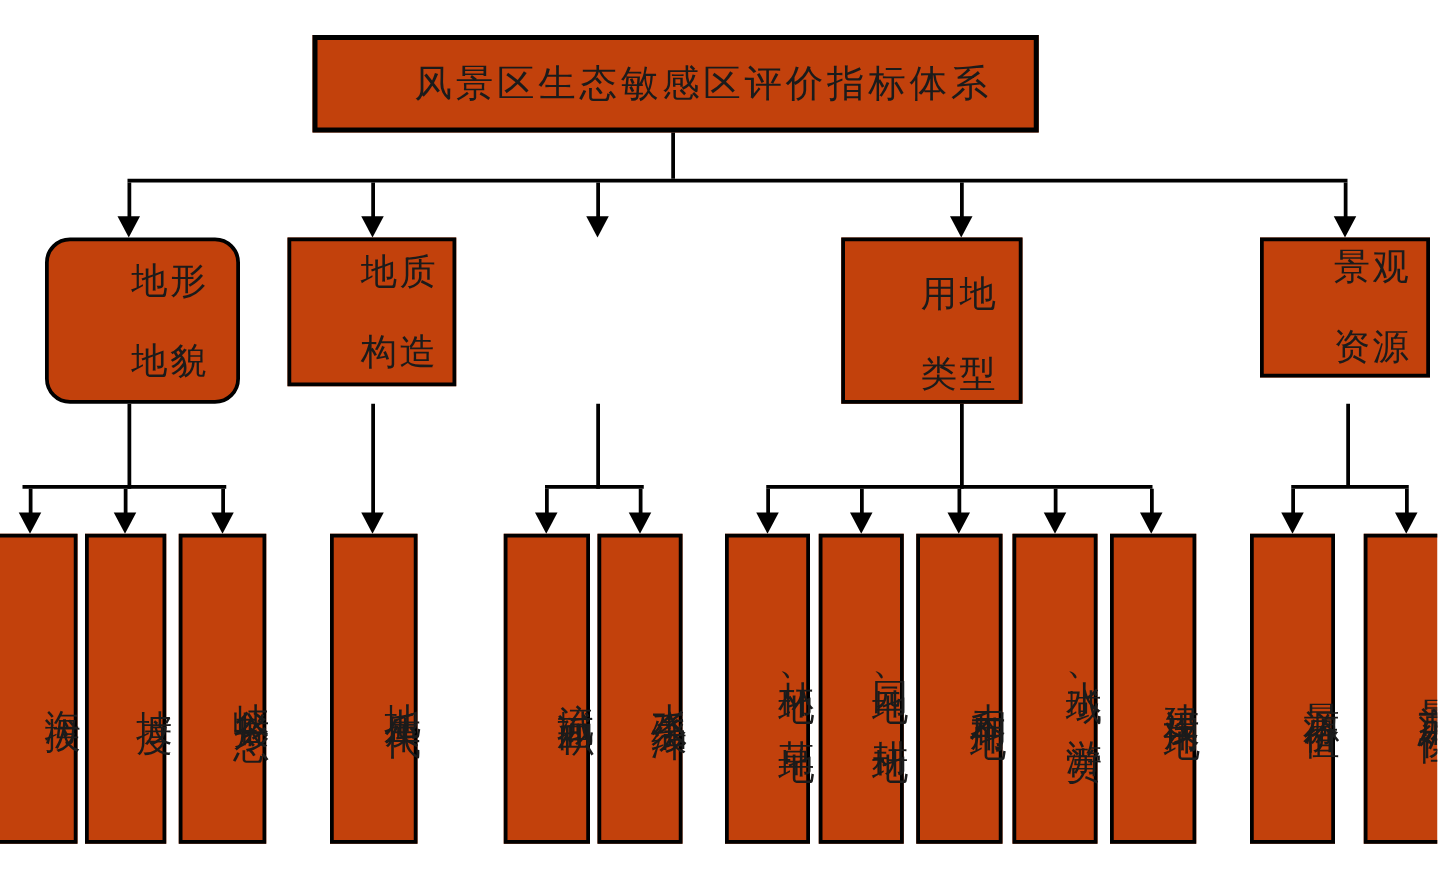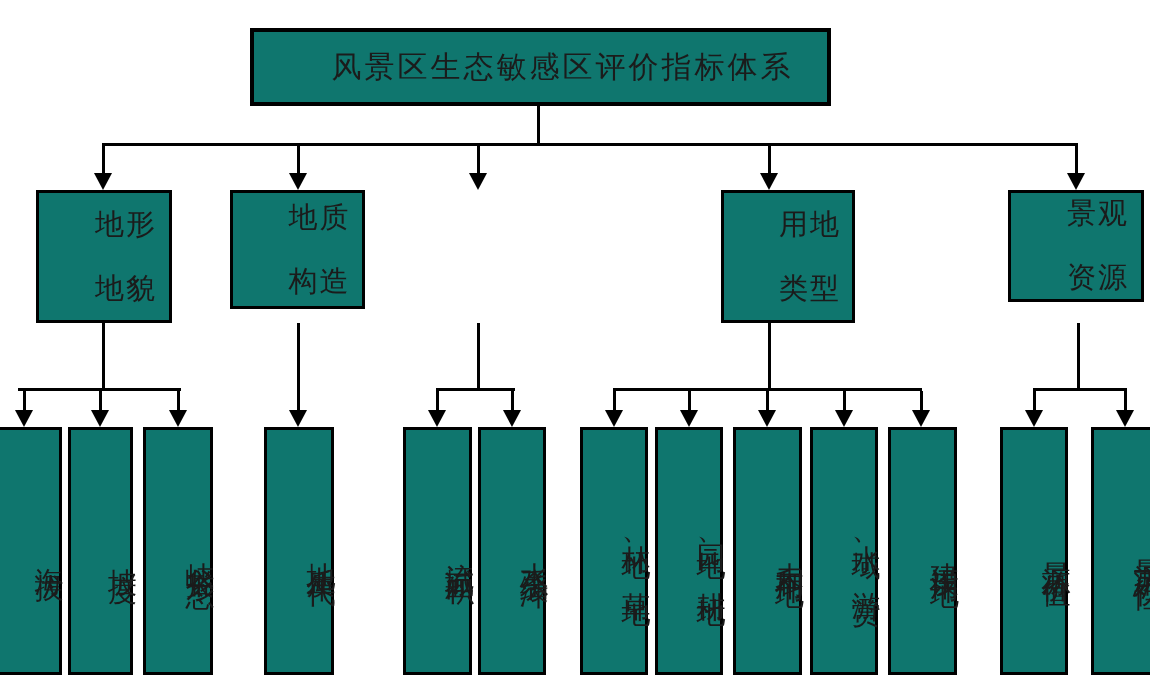--- a/index.html
+++ b/index.html
@@ -3,21 +3,21 @@
 <meta charset="utf-8">
 <style>
   html,body { margin:0; padding:0; background:#ffffff; }
   .canvas {
     position:relative; width:1150px; height:697px;
     background:#ffffff; overflow:hidden;
     font-family:"Liberation Serif","DejaVu Serif",serif;
     color:#1b1b1b;
   }
   .box {
-    position:absolute; border:3px solid #000; background:#0f766e;
+    position:absolute; border:3px solid #000; background:#c2410c;
     box-sizing:border-box; display:flex; align-items:center; justify-content:center;padding-left:44px;
   }
   .root-box { border-width:4px; font-size:30px; letter-spacing:3px; white-space:nowrap; }
   .cat-box  { flex-direction:column; gap:24px; font-size:29px; letter-spacing:2px; }
   .leaf-label {
     writing-mode:vertical-rl; text-orientation:upright;
     font-size:29px; letter-spacing:6px; line-height:1;
   }
   .vline,.hline { position:absolute; background:#000; }
   .arrowhead {
@@ -46,29 +46,29 @@
 
   <div class="vline" style="left:477px; top:146px; width:3px; height:29px;"></div>
   <div class="arrowhead" style="left:469px; top:173px;"></div>
 
   <div class="vline" style="left:768px; top:146px; width:3px; height:29px;"></div>
   <div class="arrowhead" style="left:760px; top:173px;"></div>
 
   <div class="vline" style="left:1075px; top:146px; width:3px; height:29px;"></div>
   <div class="arrowhead" style="left:1067px; top:173px;"></div>
 
-  <div class="box cat-box" style="left:36px; top:190px; width:136px; height:133px;">
+  <div class="box cat-box" style="left:36px; top:190px; width:156px; height:133px;border-radius:20px;">
     <span>地形</span>
     <span>地貌</span>
   </div>
   <div class="box cat-box" style="left:230px; top:190px; width:135px; height:119px;">
     <span>地质</span>
     <span>构造</span>
   </div>
-  <div class="box cat-box" style="left:721px; top:190px; width:134px; height:133px;">
+  <div class="box cat-box" style="left:673px; top:190px; width:145px; height:133px;justify-content:flex-end;">
     <span>用地</span>
     <span>类型</span>
   </div>
   <div class="box cat-box" style="left:1008px; top:190px; width:136px; height:112px;">
     <span>景观</span>
     <span>资源</span>
   </div>
 
   <div class="vline" style="left:102px; top:323px; width:3px; height:68px;"></div>
   <div class="hline" style="left:18px; top:388px; width:163px; height:3px;"></div>

